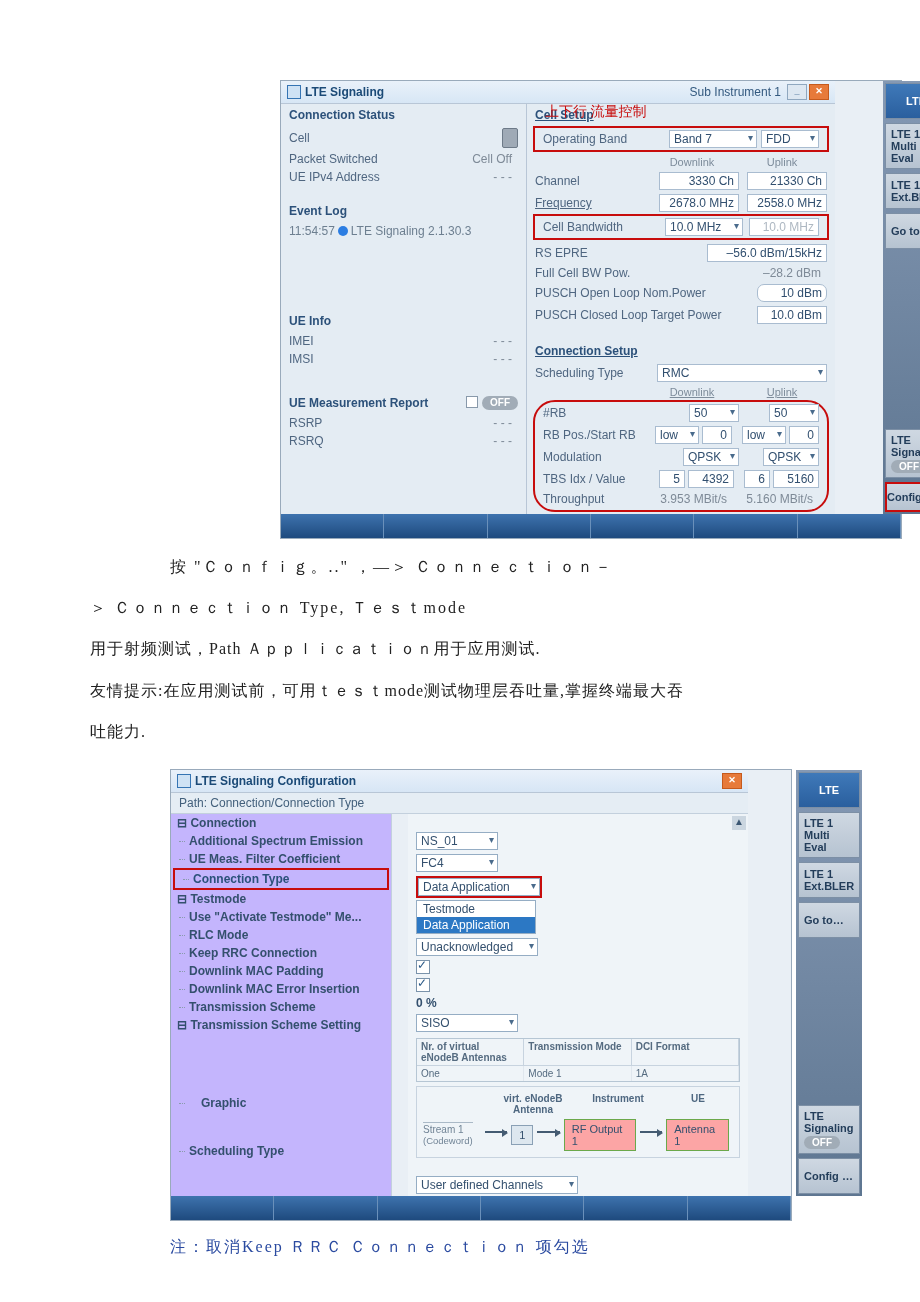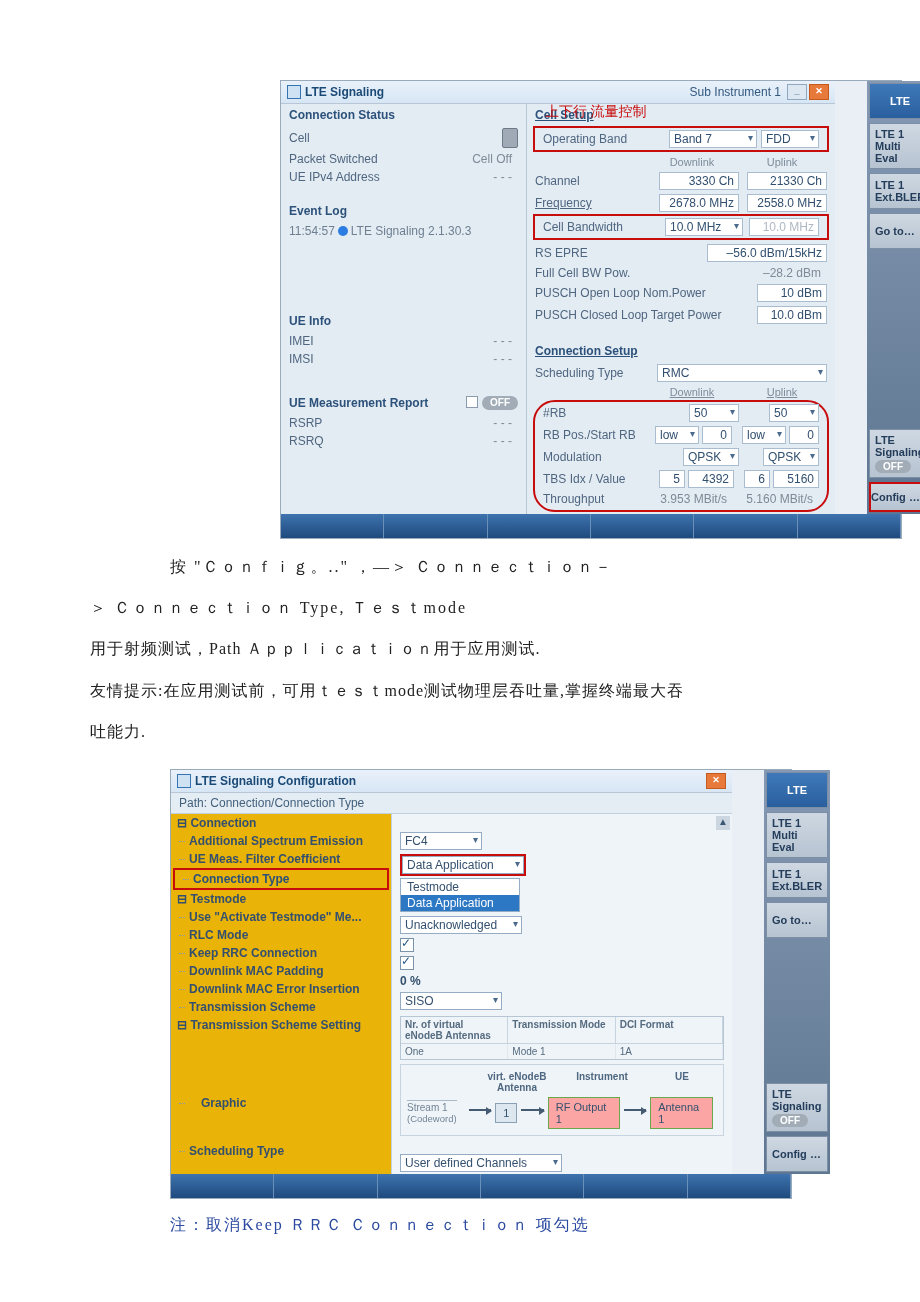--- a/index.html
+++ b/index.html
@@ -7,21 +7,21 @@
     background: #ffffff;
     margin: 0;
     padding: 80px 90px 40px 90px;
     font-size: 12px;
     color: #333;
   }
   .screenshot-frame { display: block; position: relative; }
   .screenshot1 { width: 620px; margin-left: 190px; border: 1px solid #9ab; background: #e9eff5; }
   .screenshot2 { width: 620px; margin-left: 80px; border: 1px solid #9ab; background: #e9eff5; margin-top: 24px; }
 
-  .row { display: flex; }
+  .row { display: flex; gap: 16px; }
 
   .titlebar {
     background: linear-gradient(#e9f1fa,#d7e6f5);
     height: 22px; line-height: 22px;
     padding: 0 6px;
     display: flex; align-items: center;
     font-size: 12px; color: #1b4a77; font-weight: bold;
     border-bottom: 1px solid #b8c6d6;
   }
   .titlebar .spacer { flex: 1; }
@@ -58,21 +58,21 @@
   .pill-off { display:inline-block; background:#a1acb7; color:#fff; font-size:10px; padding:1px 8px; border-radius:7px;}
   .bottom-bar { height: 24px; background: linear-gradient(#3e73ae,#1e4a7e); display:flex;}
   .bottom-bar .seg { flex:1; border-right:1px solid #6a90ba;}
   .log-dot { width:10px; height:10px; border-radius:50%; background:#2b7de2; display:inline-block; margin: 0 3px;}
   .ue-icon { width:14px; height:18px; background:#9faab6; border:1px solid #6d7a88; display:inline-block; border-radius:2px;}
   .red-anno { position:absolute; color:#c70c0c; font-size:14px; font-family: "SimSun","Microsoft YaHei";}
   .body-text { font-family: "SimSun","Microsoft YaHei",serif; font-size: 16px; line-height: 1.7; color:#222; margin-top:14px; letter-spacing: 1px;}
   .body-text.mono { letter-spacing: 2px;}
   .note-text { font-family: "SimSun","Microsoft YaHei",serif; font-size: 16px; color: #2a4aa0; margin-top:16px; margin-left:80px; letter-spacing: 2px;}
   
-  .tree-pane { width: 220px; background:#eab308; border-right:1px solid #c3d0dd; font-size:12px; color:#34506e;}
+  .tree-pane { width: 220px; background:#c4b5fd; border-right:1px solid #c3d0dd; font-size:12px; color:#34506e;}
   .tree-item { padding: 2px 4px 2px 18px; font-weight:bold; position:relative;}
   .tree-item::before{ content:""; position:absolute; left:8px; top:50%; width:6px; border-top:1px dotted #8a9bad;}
   .tree-item.root::before{content:none;}
   .tree-item.root { padding-left:6px;}
   .tree-item.sel { color:#2b517a;}
   .cfg-body { flex:1; background:#eff4f8; font-size:12px; color:#34506e; position:relative;}
   .cfg-row { display:flex; align-items:center; padding:2px 8px;}
   .dd { background:#fff; border:1px solid #95adc4; padding:1px 6px 1px 4px; position:relative; display:inline-block; min-width:70px; color:#34506e;}
   .dd::after{content:"▾"; position:absolute; right:3px; top:1px; color:#4a6b8c; font-size:10px;}
   .dd-open { border:1px solid #95adc4; background:#fff; font-size:12px;}
@@ -195,21 +195,21 @@
           <div class="field-row">
               <span class="lbl">RS EPRE</span>
               <span class="input-like" style="min-width:110px;">–56.0 dBm/15kHz</span>
             </div>
           <div class="field-row">
               <span class="lbl">Full Cell BW Pow.</span>
               <span class="val">–28.2 dBm</span>
             </div>
           <div class="field-row">
               <span class="lbl">PUSCH Open Loop Nom.Power</span>
-              <span class="input-like" style="min-width:60px;">10 dBm</span>
+              <span class="input-like" style="min-width:60px;border-radius:7px;">10 dBm</span>
             </div>
           <div class="field-row">
               <span class="lbl">PUSCH Closed Loop Target Power</span>
               <span class="input-like" style="min-width:60px;">10.0 dBm</span>
             </div>
 
           <div class="section-title" style="margin-top:14px;text-decoration:underline;">Connection Setup</div>
           <div class="field-row">
               <span class="lbl">Scheduling Type</span>
               <span class="dropdown" style="min-width:160px;text-align:left;">RMC</span>
@@ -319,20 +319,23 @@
           <div class="tree-item root">⊟ <span>Transmission Scheme Setting</span></div>
           <div style="height:60px;"></div>
           <div class="tree-item" style="padding-left:30px;">Graphic</div>
           <div style="height:30px;"></div>
           <div class="tree-item">Scheduling Type</div>
         </div>
         <div class="cfg-body">
           <span class="scroll-up">▲</span>
           <div style="height:16px;"></div>
           <div class="cfg-row">
+              <span class="dd">NS_01</span>
+            </div>
+          <div class="cfg-row">
               <span class="dd">FC4</span>
             </div>
           <div class="cfg-row">
             <span class="boxed-thin" style="display:inline-block;">
               <span class="dd" style="min-width:110px;">Data Application</span>
             </span>
           </div>
           <div class="cfg-row" style="padding-top:0;">
             <div class="dd-open" style="min-width:118px;">
               <div class="opt">Testmode</div>

